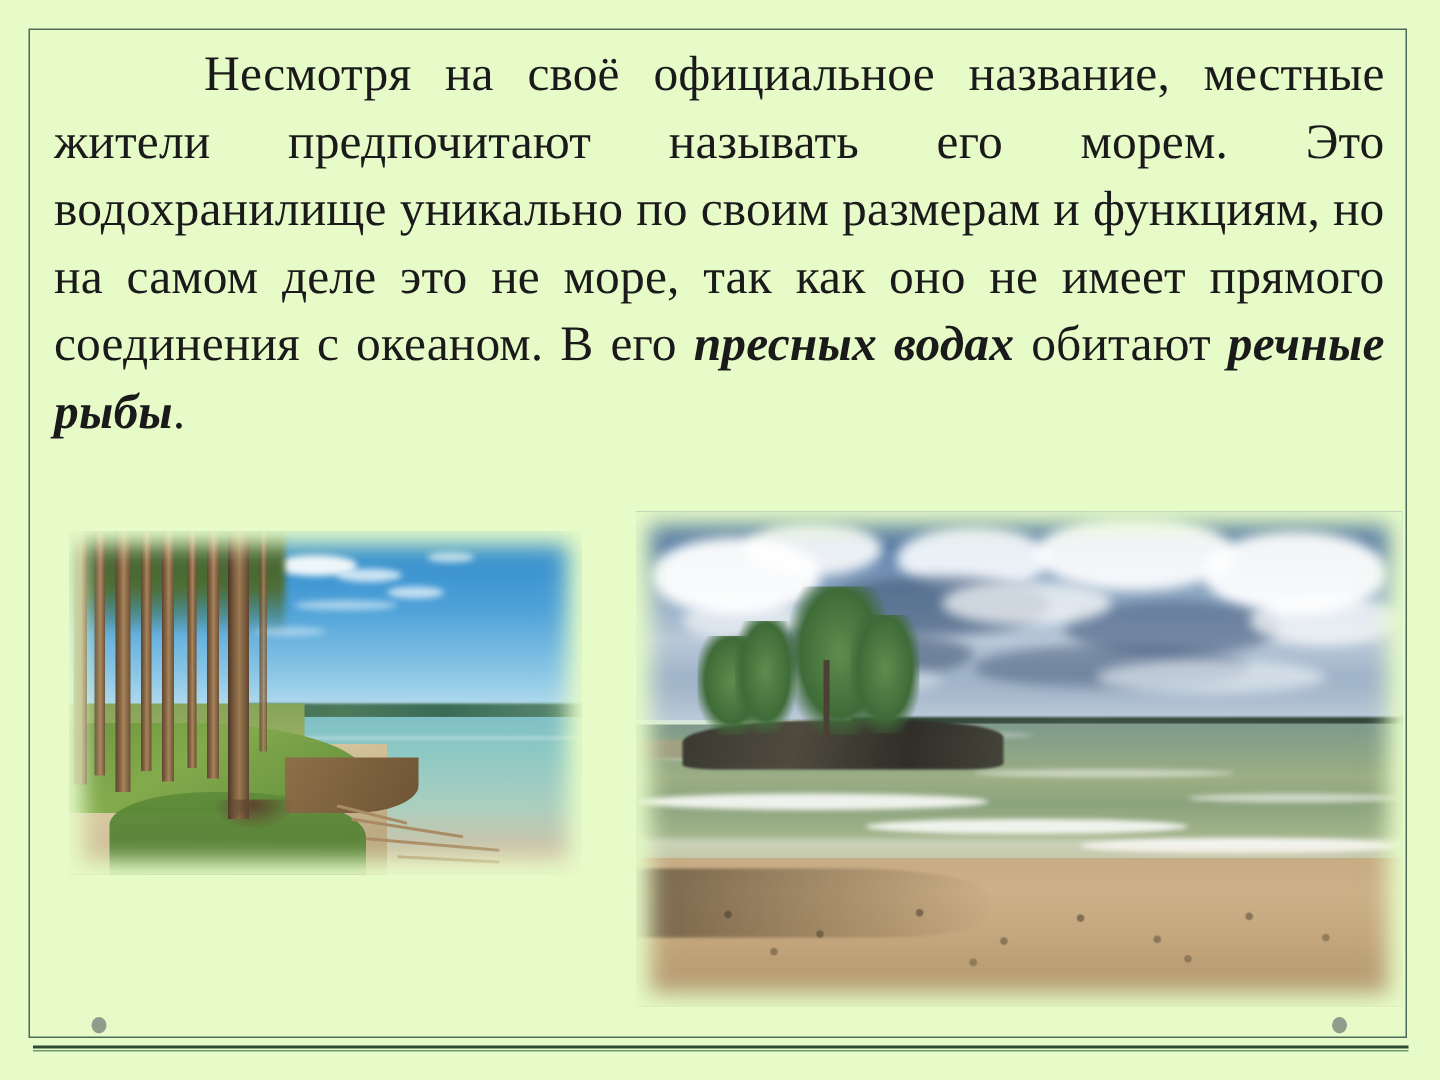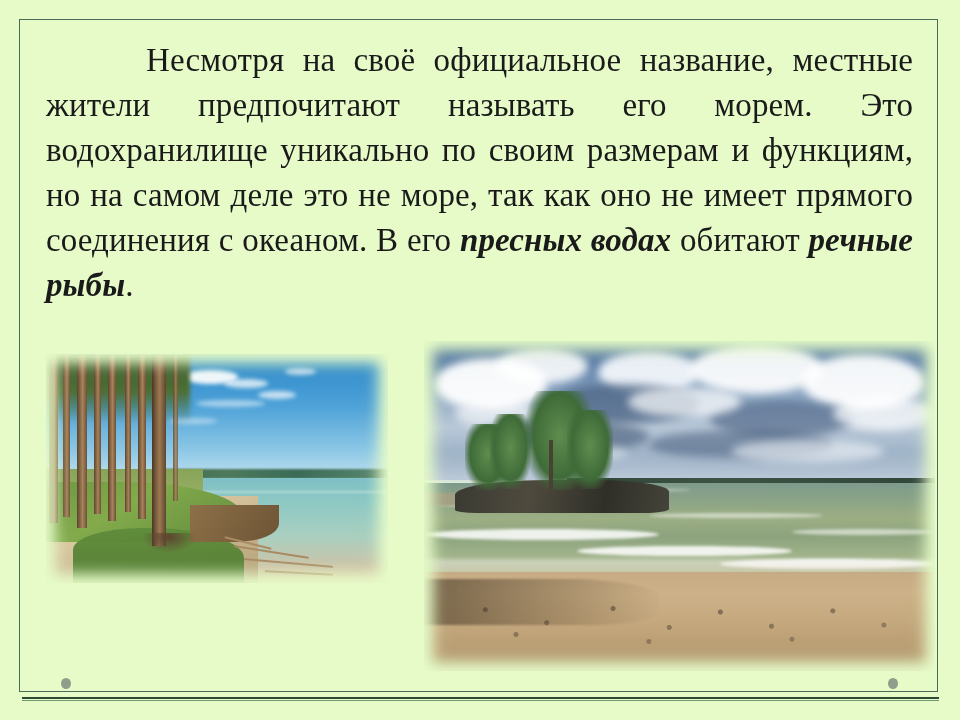--- a/index.html
+++ b/index.html
@@ -72,21 +72,21 @@
     width: 903px;
     color: #1a1a1a;
     font-family: "Liberation Serif", serif;
     font-size: 33px;
     line-height: 45px;
     text-align: justify;
     text-justify: inter-word;
     letter-spacing: 0.1px;
   }
   #body-text .para {
-    margin: 18px;
+    margin: 8px;
     text-indent: 100px;
     text-align: justify;
   }
   #body-text .para::after {
     content: "";
     display: inline-block;
     width: 100%;
   }
   .emph {
     font-weight: bold;

